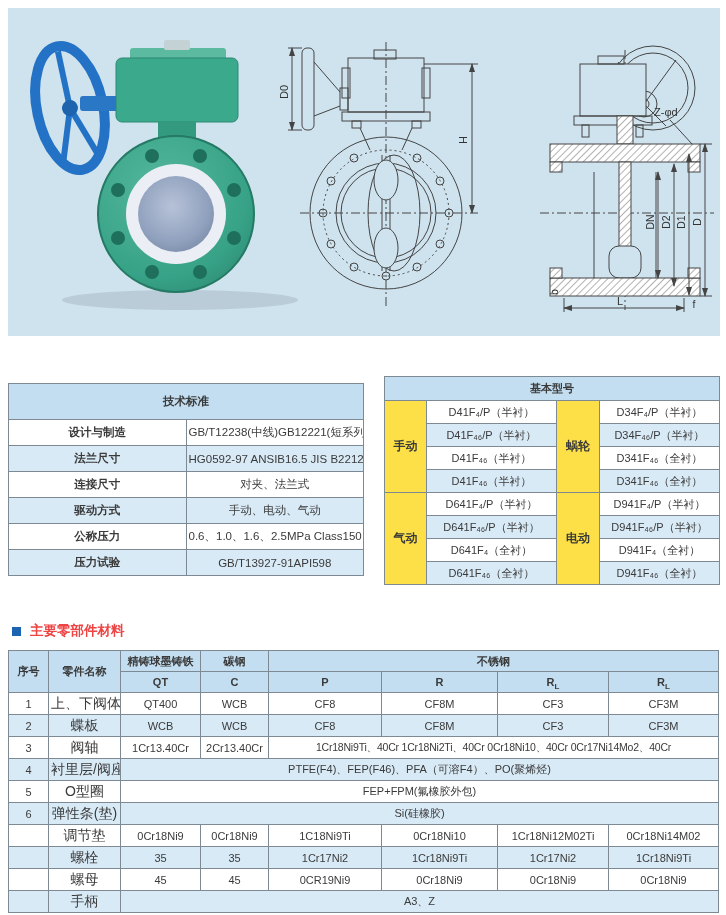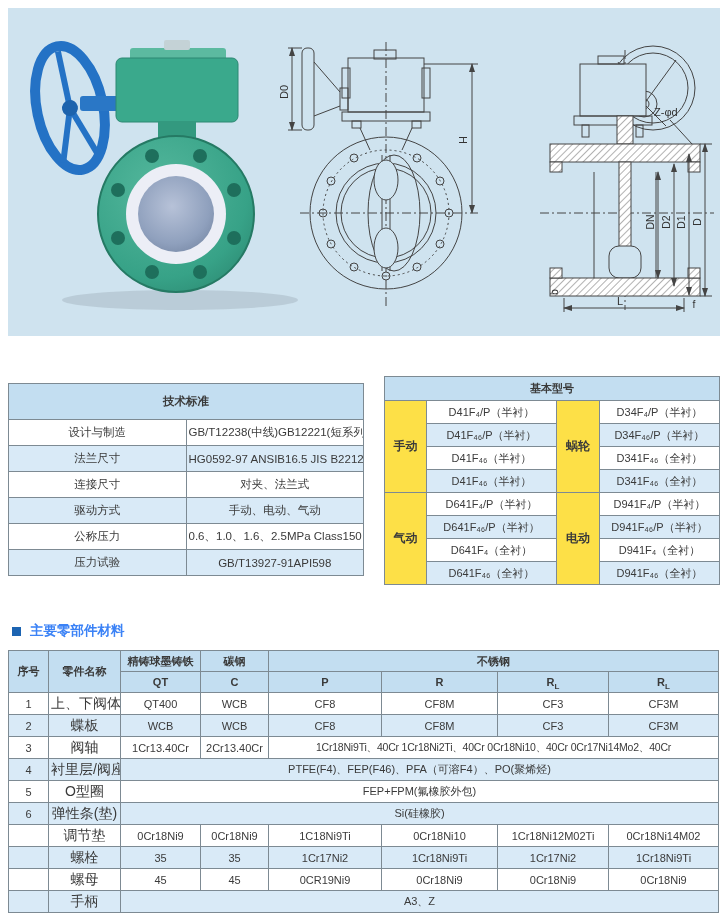--- a/index.html
+++ b/index.html
@@ -11,31 +11,31 @@
   
   table.tbl{border-collapse:collapse;table-layout:fixed;position:absolute;}
   table.tbl td{border:1px solid #7d8a93;text-align:center;vertical-align:middle;
                padding:0 2px;overflow:hidden;white-space:nowrap;}
   table.tbl td.hdrcell{background:#c3def1;font-weight:bold;}
   .tbl sub{font-size:8px;line-height:0;}
   
   .tech{left:8px;top:383px;width:356px;font-size:11.5px;}
   .tech tr{height:26px;}
   .tech tr.hdr{height:36px;}
-  .tech td.lbl{font-weight:normal;width:118px;}
+  .tech td.lbl{font-weight:bold;width:118px;}
   .tech tr:nth-child(odd):not(.hdr) td{background:#d9eaf7;}
   
   .model{left:384px;top:376px;width:335px;font-size:11px;}
   .model tr{height:23px;}
   .model tr.hdr{height:24px;}
   .model td.drive{background:#fde047;font-weight:bold;font-size:12px;white-space:normal;line-height:1.15;}
   .model tr:nth-child(odd):not(.hdr) td{background:#d9eaf7;}
   .model tr:nth-child(odd):not(.hdr) td.drive{background:#fff;}
   
-  .sec-title{position:absolute;left:30px;top:622px;font-size:13.5px;font-weight:bold;color:#3b82f6;}
+  .sec-title{position:absolute;left:30px;top:622px;font-size:13.5px;font-weight:bold;color:#ef4444;}
   .sec-bullet{position:absolute;left:12px;top:627px;width:9px;height:9px;background:#1c64b2;}
   
   .mat{left:8px;top:650px;width:710px;font-size:11px;}
   .mat tr{height:22px;}
   .mat tr.hdr{height:21px;}
   .mat tr.alt td{background:#d9eaf7;}
   .mat td.name{font-size:14px;}
   .mat td.long{font-size:10.5px;letter-spacing:-0.2px;}
 </style>
 </head>

